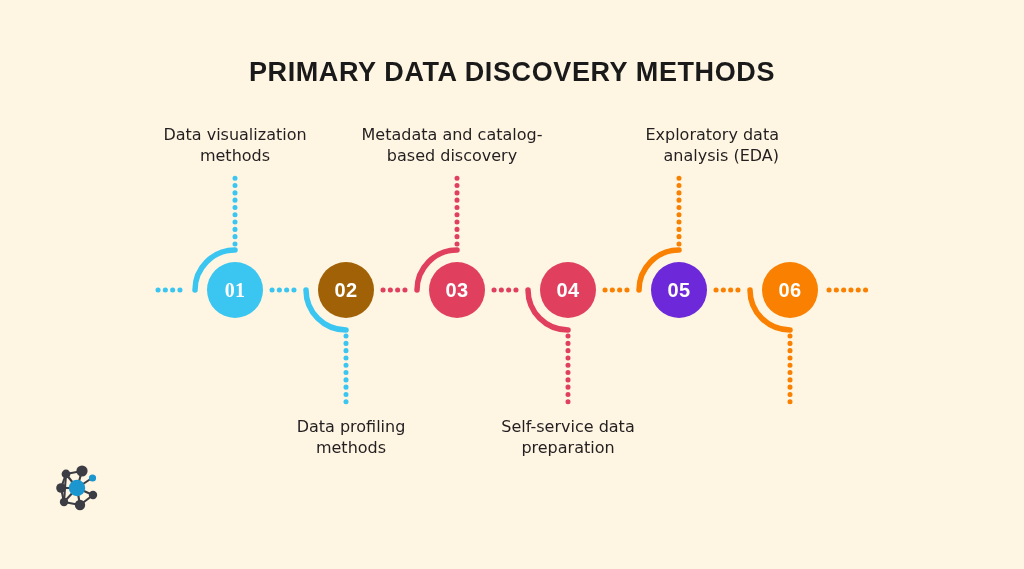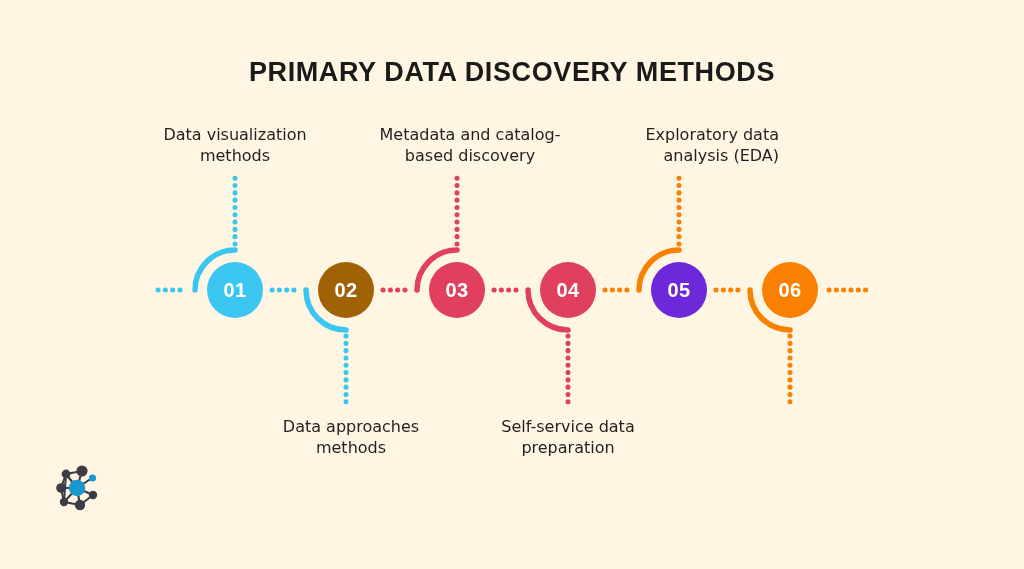--- a/index.html
+++ b/index.html
@@ -104,41 +104,41 @@
         <line x1="829" y1="290" x2="866" y2="290" stroke="#F98000" stroke-width="5" stroke-linecap="round" stroke-dasharray="0.1 7.2"></line>
       </g>
   </svg>
 
   <div class="node-label" style="left:135px; top:124px;">
     <div>Data visualization</div>
     <div>methods</div>
   </div>
 
   <div class="node-label" style="left:251px; top:416px;">
-    <div>Data approaches</div>
+    <div>Data profiling</div>
     <div>methods</div>
   </div>
 
-  <div class="node-label" style="left:370px; top:124px;">
+  <div class="node-label" style="left:352px; top:124px;">
     <div>Metadata and catalog-</div>
     <div>based discovery</div>
   </div>
 
   <div class="node-label" style="left:468px; top:416px;">
     <div>Self-service data</div>
     <div>preparation</div>
   </div>
 
   <div class="node-label" style="left:579px; top:124px;text-align:right;">
     <div>Exploratory data</div>
     <div>analysis (EDA)</div>
   </div>
 
 
-  <div class="circle" style="left:207px; top:262px; background:#3BC6F2;">
+  <div class="circle" style="left:207px; top:262px; background:#3BC6F2;font-family:Liberation Serif, serif;">
     <span>01</span>
   </div>
   <div class="circle" style="left:318px; top:262px; background:#a16207;">
     <span>02</span>
   </div>
   <div class="circle" style="left:429px; top:262px; background:#E0405E;">
     <span>03</span>
   </div>
   <div class="circle" style="left:540px; top:262px; background:#E0405E;">
     <span>04</span>

